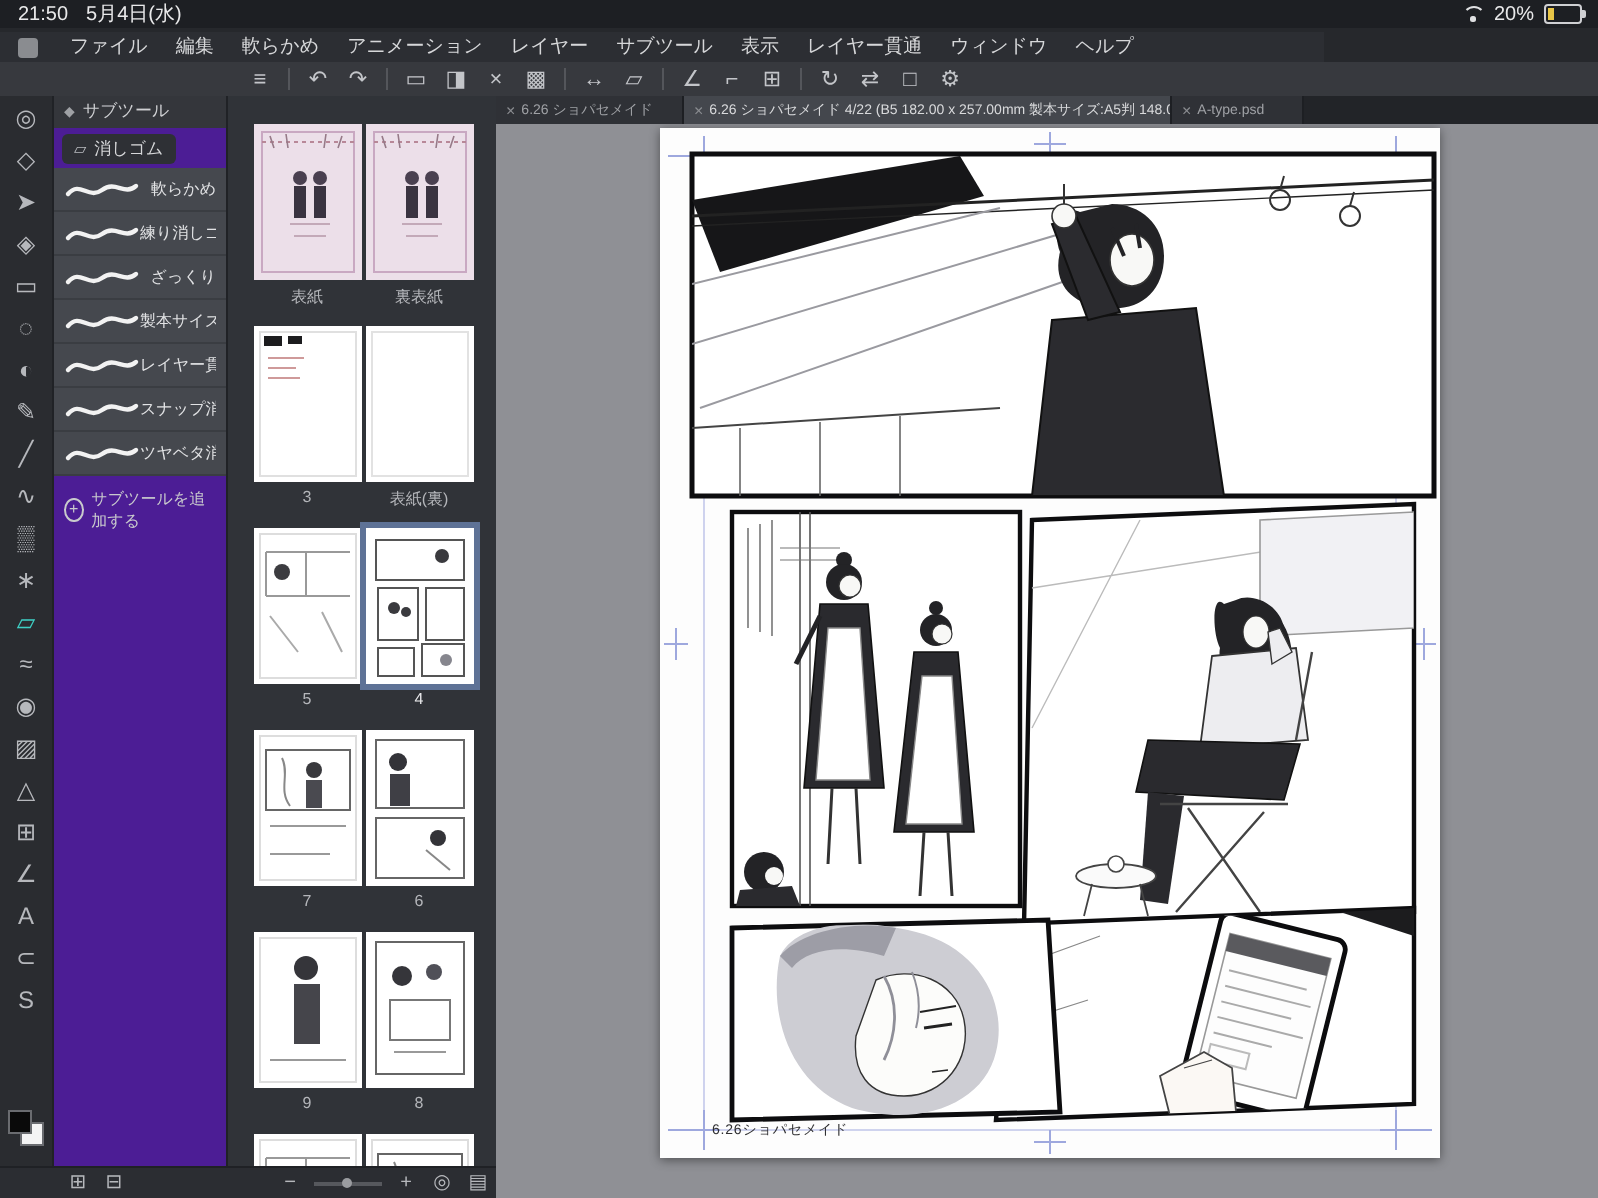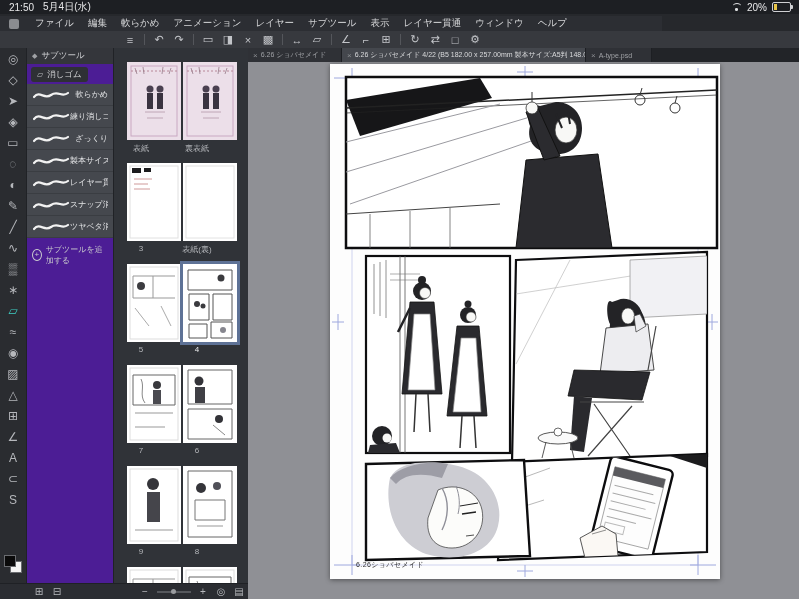--- a/index.html
+++ b/index.html
@@ -69,21 +69,21 @@
 
   
   .pagepanel{position:absolute;left:113px;top:48px;width:135px;height:535px;background:#303338;
              border-left:1px solid #202226;box-sizing:border-box;overflow:hidden;}
   .page-row{position:absolute;left:0;width:135px;}
   .thumb-pair{display:flex;gap:2px;justify-content:center;}
   .thumbwrap{width:54px;height:78px;background:#fff;position:relative;}
   .thumbwrap.cover{background:#ecdfe9;}
   .thumbwrap.selected{box-shadow:0 0 0 3px #5e7296;}
   .thumbwrap svg{position:absolute;inset:0;width:54px;height:78px;}
-  .label-row{display:flex;gap:2px;margin-top:3px;}
+  .label-row{display:flex;gap:2px;justify-content:center;margin-top:3px;}
   .thumb-label{width:54px;text-align:center;font-size:8px;color:#b4b6ba;white-space:nowrap;}
   .thumb-label.selected{color:#e8e9eb;}
 
   
   .panelbottom{position:absolute;left:0;top:583px;width:248px;height:16px;background:#2b2d32;
                border-top:1px solid #1f2125;display:flex;align-items:center;box-sizing:border-box;}
   .pb-icon{font-size:10px;color:#b6b8bc;width:18px;text-align:center;line-height:15px;}
   .pb-slider{width:34px;height:2px;background:#56585d;position:relative;margin:0 3px;}
   .pb-slider::after{content:"";position:absolute;left:40%;top:-2px;width:5px;height:5px;
                     border-radius:50%;background:#9a9ca0;}

